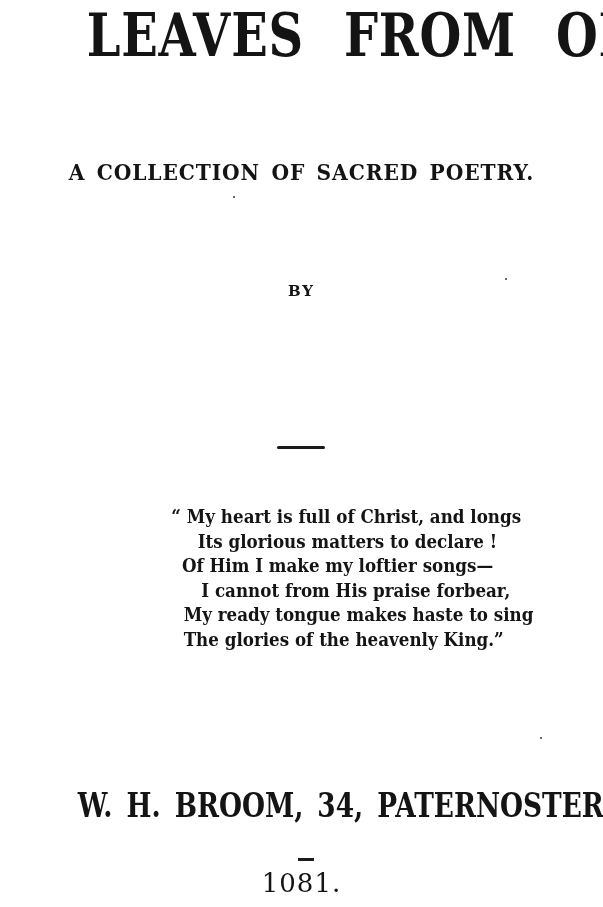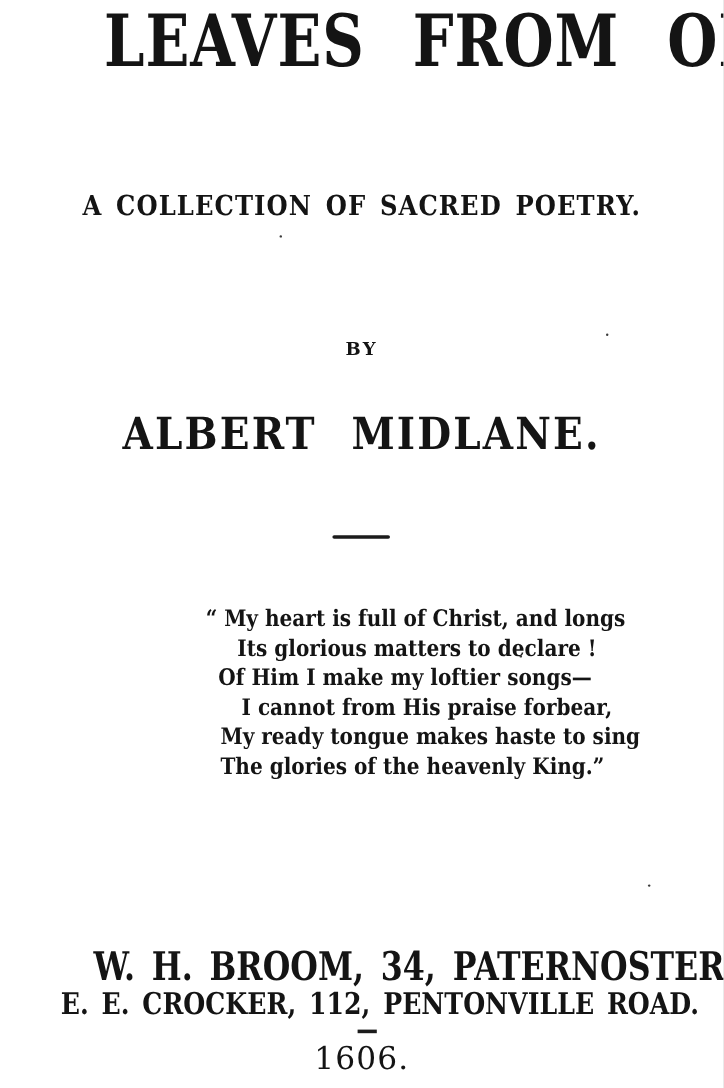--- a/index.html
+++ b/index.html
@@ -71,46 +71,40 @@
   <div class="row title">
     <span class="fit">LEAVES FROM OLIVET.</span>
   </div>
 
   <div class="row byline">BY</div>
 
   <div class="row subtitle">
     <span class="fit">A COLLECTION OF SACRED POETRY.</span>
   </div>
 
-  <div class="row author">
-    <span class="fit">ALBERT MIDLANE.</span>
-  </div>
 
   <div class="rule-divider"></div>
 
   <div class="epigraph">
     <div class="ep-line l0">“ My heart is full of Christ, and longs</div>
     <div class="ep-line l1">Its glorious matters to declare !</div>
     <div class="ep-line l2">Of Him I make my loftier songs—</div>
     <div class="ep-line l3">I cannot from His praise forbear,</div>
     <div class="ep-line l4">My ready tongue makes haste to sing</div>
     <div class="ep-line l5">The glories of the heavenly King.”</div>
   </div>
 
 
   <div class="row imprint-line1">
     <span class="fit">W. H. BROOM, 34, PATERNOSTER ROW;</span>
   </div>
 
-  <div class="row imprint-line2">
-    <span class="fit">E. E. CROCKER, 112, PENTONVILLE ROAD.</span>
-  </div>
 
   <div class="dash-divider"></div>
 
-  <div class="row year">1606.</div>
+  <div class="row year">1081.</div>
 
   <div class="speck" style="left:233px;top:196px;width:2px;height:2px;"></div>
   <div class="speck" style="left:505px;top:278px;width:2px;height:2px;"></div>
   <div class="speck" style="left:433px;top:546px;width:2px;height:2px;"></div>
   <div class="speck" style="left:540px;top:737px;width:2px;height:2px;"></div>
 
 </div>
 
 </body></html>

